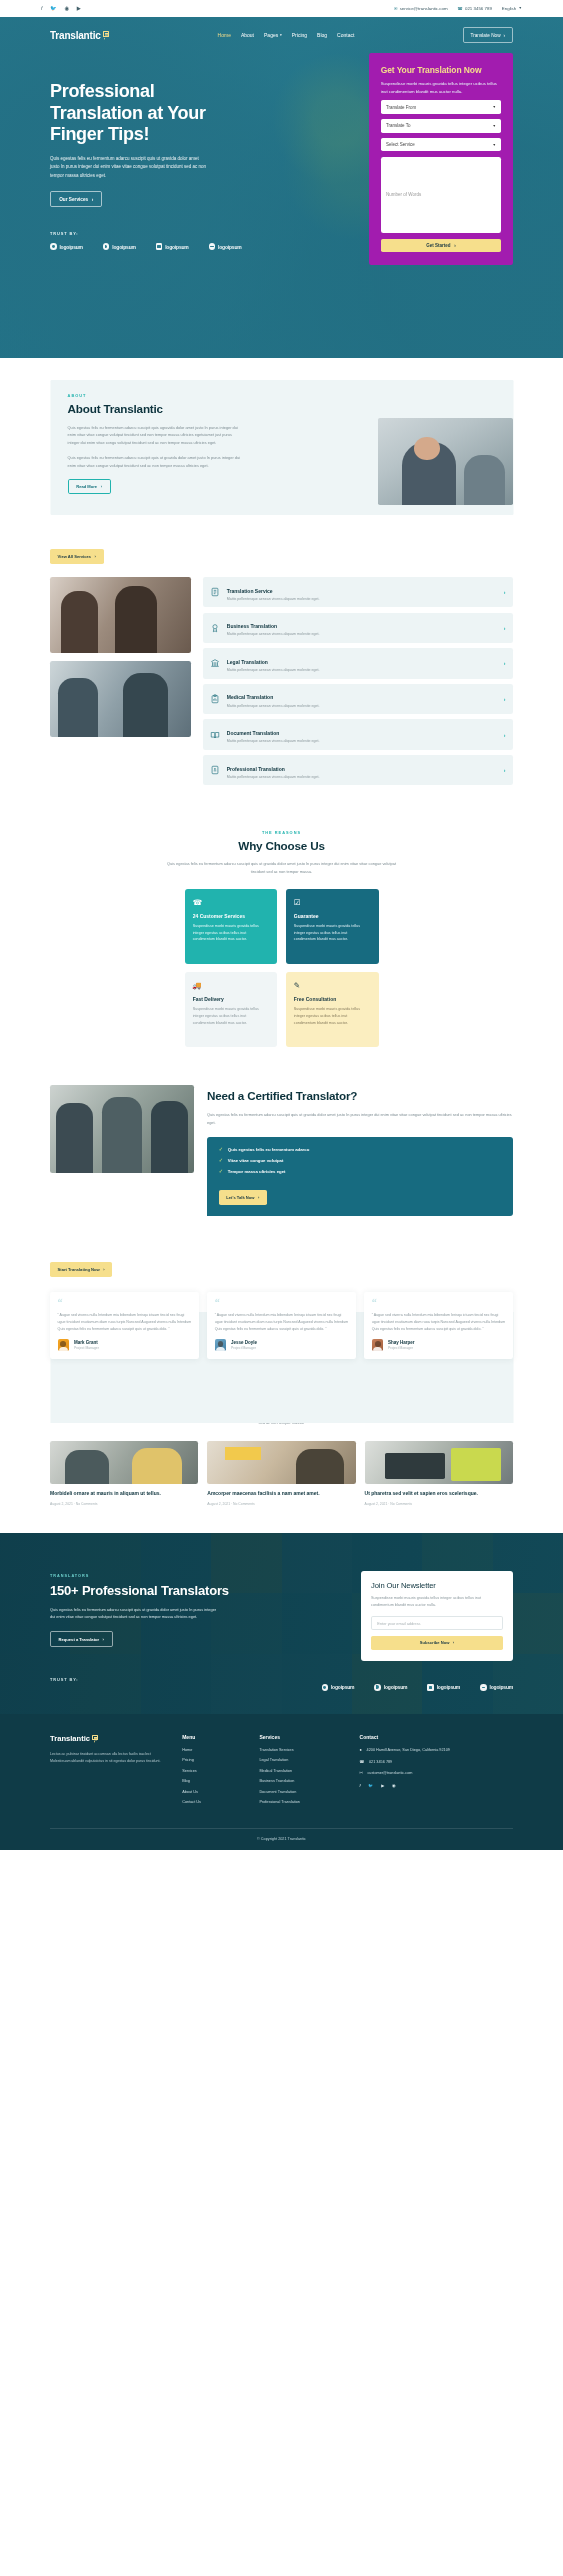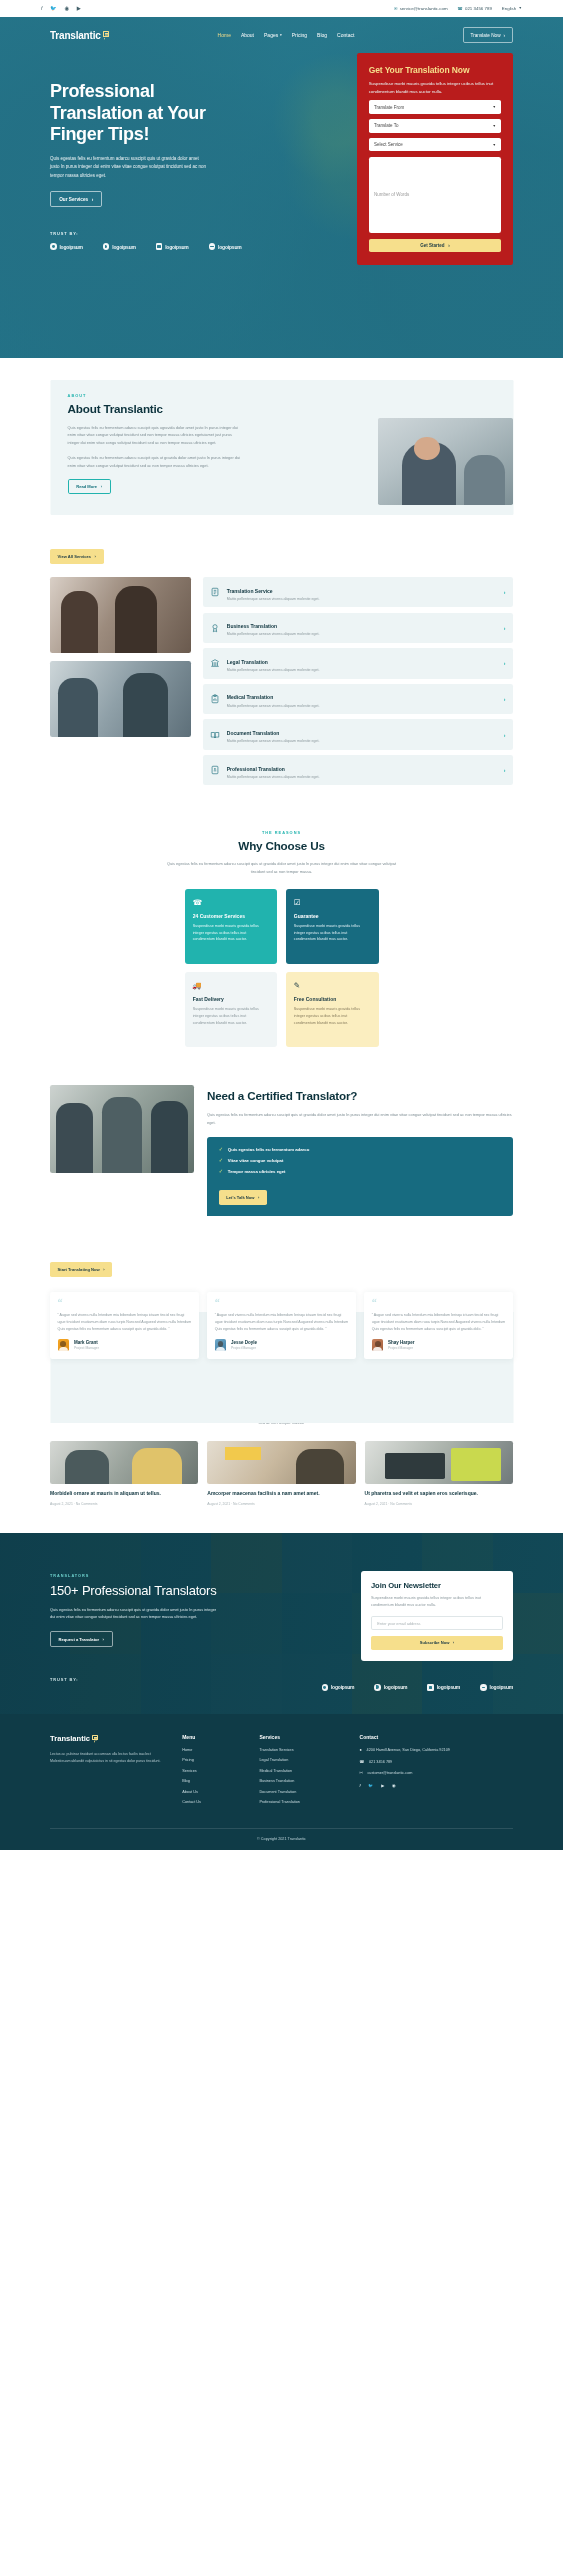--- a/index.html
+++ b/index.html
@@ -43,21 +43,21 @@
   .menu a.active{color:#f4dd8a;}
   .nav-cta{border:0.6px solid rgba(255,255,255,.55);border-radius:1.8px;padding:4.1px 7px;font-size:4.7px;color:#fff;display:flex;align-items:center;gap:2.9px;}
 
   h1.hero-title{font-size:18px;line-height:1.2;font-weight:700;color:#fff;margin-top:26px;letter-spacing:-0.3px;max-width:176px;}
   .hero-sub{margin-top:8.8px;font-size:4.5px;line-height:1.85;color:rgba(255,255,255,.93);max-width:157px;}
   .hero-btn{display:inline-flex;align-items:center;gap:3.5px;margin-top:11px;border:0.6px solid rgba(255,255,255,.6);border-radius:1.8px;padding:4.7px 8.2px;font-size:4.7px;font-weight:700;color:#fff;}
   .hero-cols{display:flex;justify-content:space-between;align-items:flex-start;}
   .hero-left{padding-top:2.3px;}
 
   
-  .form-card{width:156px;background:#b91c1c;border-radius:2.3px;padding:11.7px 11.7px 13px;}
+  .form-card{width:144px;background:#a21caf;border-radius:2.3px;padding:11.7px 11.7px 13px;}
   .form-card h3{font-size:8.5px;font-weight:700;color:#f6df8c;letter-spacing:-0.1px;}
   .form-card p{margin-top:5.3px;font-size:4.3px;line-height:1.75;color:#e8fbfa;}
   .fld{margin-top:5.3px;height:13.5px;background:#fff;border-radius:1.8px;display:flex;align-items:center;justify-content:space-between;padding:0 5.3px;font-size:4.5px;color:#4a4a4a;}
   .fld.ph{color:#9a9a9a;}
   .fld .dn{font-size:3.5px;color:#333;}
   .form-btn{margin-top:5.9px;height:13.5px;background:#f6df8c;border-radius:1.8px;display:flex;align-items:center;justify-content:center;gap:3.5px;font-size:4.5px;font-weight:700;color:#1b3a44;}
 
   
   .trust{margin-top:23.5px;}
   .trust-label{font-size:3.9px;letter-spacing:0.9px;font-weight:700;color:#e7f4f6;}
@@ -187,25 +187,25 @@
   .bmeta{margin-top:4.7px;font-size:3.4px;color:#a8b3b7;}
 
   
   .cta{position:relative;padding:25px 0 23.5px;overflow:hidden;background:#123f4b;}
   .cta-grid{position:absolute;inset:0;display:grid;grid-template-columns:repeat(8,1fr);grid-template-rows:repeat(3,1fr);}
   .cta-grid div{background:#14505f;}
   .cta-veil{position:absolute;inset:0;background:linear-gradient(100deg,rgba(14,60,73,.92),rgba(16,70,84,.86));}
   .cta .wrap{position:relative;z-index:3;display:flex;justify-content:space-between;align-items:flex-start;}
   .cta-left{width:211px;padding-top:16.4px;}
   .cta-eyebrow{font-size:3.8px;font-weight:700;letter-spacing:1px;color:#6fd3cf;}
-  .cta h2{margin-top:4.7px;font-size:13px;font-weight:400;color:#fff;line-height:1.2;letter-spacing:-0.2px;}
+  .cta h2{margin-top:4.7px;font-size:13px;font-weight:700;color:#fff;line-height:1.2;letter-spacing:-0.2px;}
   .cta p{margin-top:7.6px;font-size:3.9px;line-height:1.95;color:#d7e6ea;max-width:170px;}
   .cta-btn{display:inline-flex;align-items:center;gap:3.5px;margin-top:10px;border:0.6px solid rgba(255,255,255,.55);border-radius:1.8px;padding:4.7px 7.6px;font-size:4.1px;font-weight:700;color:#fff;}
   .news{width:152px;background:#fff;border-radius:2.9px;padding:10.6px 10px 11.7px;margin-top:13px;}
-  .news h3{font-size:7.6px;font-weight:700;color:#0d333d;letter-spacing:-0.1px;}
+  .news h3{font-size:7.6px;font-weight:400;color:#0d333d;letter-spacing:-0.1px;}
   .news p{margin-top:5.3px;font-size:3.8px;line-height:1.85;color:#8b989d;}
   .news-input{margin-top:7px;height:14px;border:0.6px solid #dfe6e8;border-radius:1.8px;display:flex;align-items:center;padding:0 5.3px;font-size:3.9px;color:#aab3b6;}
   .news-btn{margin-top:5.3px;height:14px;background:#f6df8c;border-radius:1.8px;display:flex;align-items:center;justify-content:center;gap:3.5px;font-size:4.1px;font-weight:700;color:#1b3a44;}
   .cta-trust{position:relative;z-index:3;margin-top:15.2px;}
   .cta-trust .trust-label{color:#cfe3e7;}
 
   
   footer{background:#0f3b47;padding:20px 0 0;}
   .f-cols{display:flex;gap:15.2px;}
   .f-brand{width:117px;}

